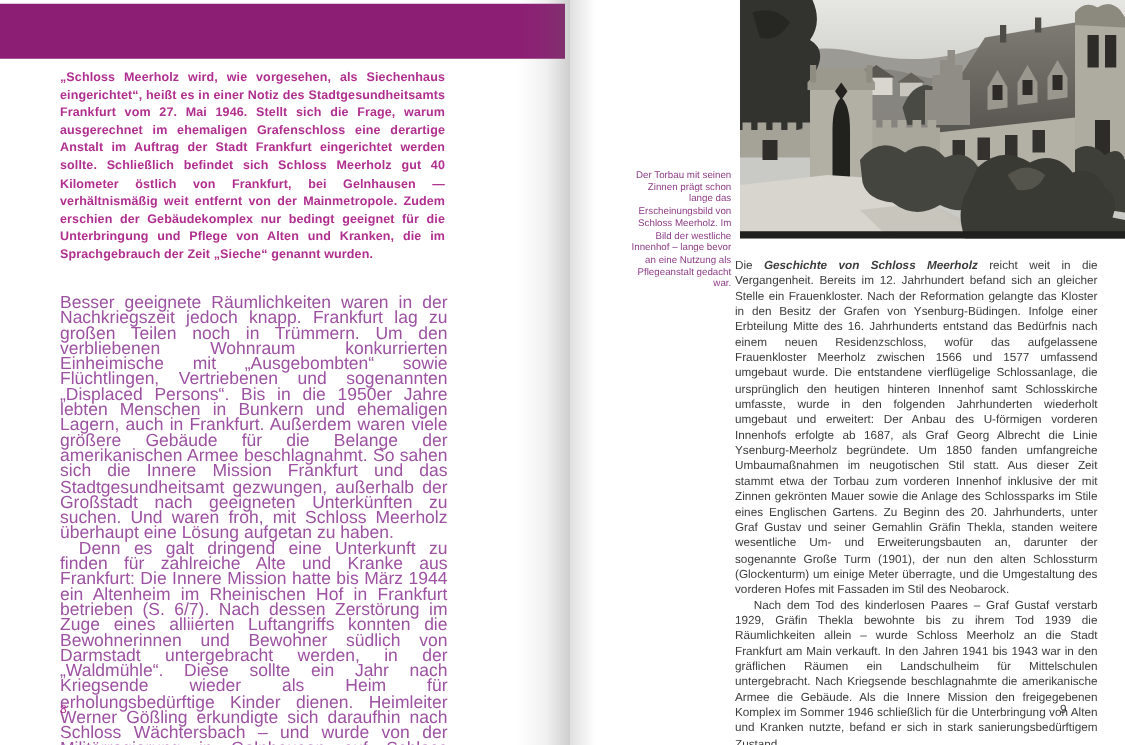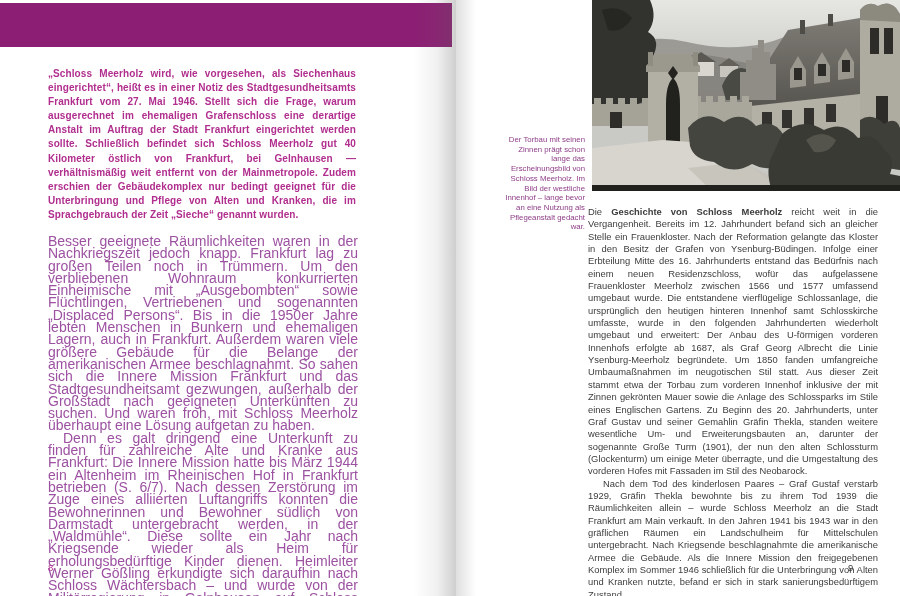--- a/index.html
+++ b/index.html
@@ -21,21 +21,21 @@
 
   .fold-shadow-left{position:absolute;top:0;left:414px;width:42px;height:596px;
     background:linear-gradient(to right, rgba(110,110,110,0) 0%, rgba(110,110,110,0.10) 55%, rgba(95,95,95,0.30) 100%);
     pointer-events:none;}
   .fold-shadow-right{position:absolute;top:0;left:456px;width:20px;height:596px;
     background:linear-gradient(to right, rgba(110,110,110,0.22) 0%, rgba(110,110,110,0) 100%);
     pointer-events:none;}
 
   .header-bar{position:absolute;top:3px;left:0;width:452px;height:44px;background:var(--header-bar);}
 
-  .lead{position:absolute;left:48px;top:67px;width:308px;
+  .lead{position:absolute;left:48px;top:56px;width:308px;
     font-size:10px;line-height:14.1px;font-weight:bold;color:var(--lead-text);
     text-align:justify;letter-spacing:0.1px;}
 
   .left-body{position:absolute;left:48px;top:198px;width:310px;
     font-size:14px;line-height:12.3px;color:var(--left-body-text);
     text-align:justify;hyphens:auto;margin-top:37px;}
   .left-body p.indent{text-indent:15px;}
 
   .page-num{position:absolute;top:562px;font-size:9.5px;}
   .page-num-left{left:48px;color:var(--lead-text);}
@@ -45,21 +45,21 @@
   .photo svg{display:block;width:100%;height:100%;}
 
   .caption{position:absolute;left:45px;top:111px;width:84px;
     font-size:7.8px;line-height:9.7px;color:var(--caption-text);
     text-align:right;margin-top:24px;}
 
   .right-body{position:absolute;left:132px;top:206px;width:290px;
     font-size:9.4px;line-height:12.35px;color:var(--right-body-text);
     text-align:justify;hyphens:auto;}
   .right-body p.indent{text-indent:15px;}
-  .right-body .emph{font-weight:bold;}
+  .right-body .emph{font-weight:bold;font-style:italic;}
 </style>
 </head>
 <body>
 
 <div class="spread">
 
   <div class="page page-left">
     <div class="header-bar"></div>
 
     <div class="lead">„Schloss Meerholz wird, wie vorgesehen, als Siechenhaus eingerichtet“, heißt es in einer Notiz des Stadtgesundheitsamts Frankfurt vom 27. Mai 1946. Stellt sich die Frage, warum ausgerechnet im ehemaligen Grafenschloss eine derartige Anstalt im Auftrag der Stadt Frankfurt eingerichtet werden sollte. Schließlich befindet sich Schloss Meerholz gut 40 Kilometer östlich von Frankfurt, bei Gelnhausen — verhältnismäßig weit entfernt von der Mainmetropole. Zudem erschien der Gebäudekomplex nur bedingt geeignet für die Unterbringung und Pflege von Alten und Kranken, die im Sprachgebrauch der Zeit „Sieche“ genannt wurden.</div>

